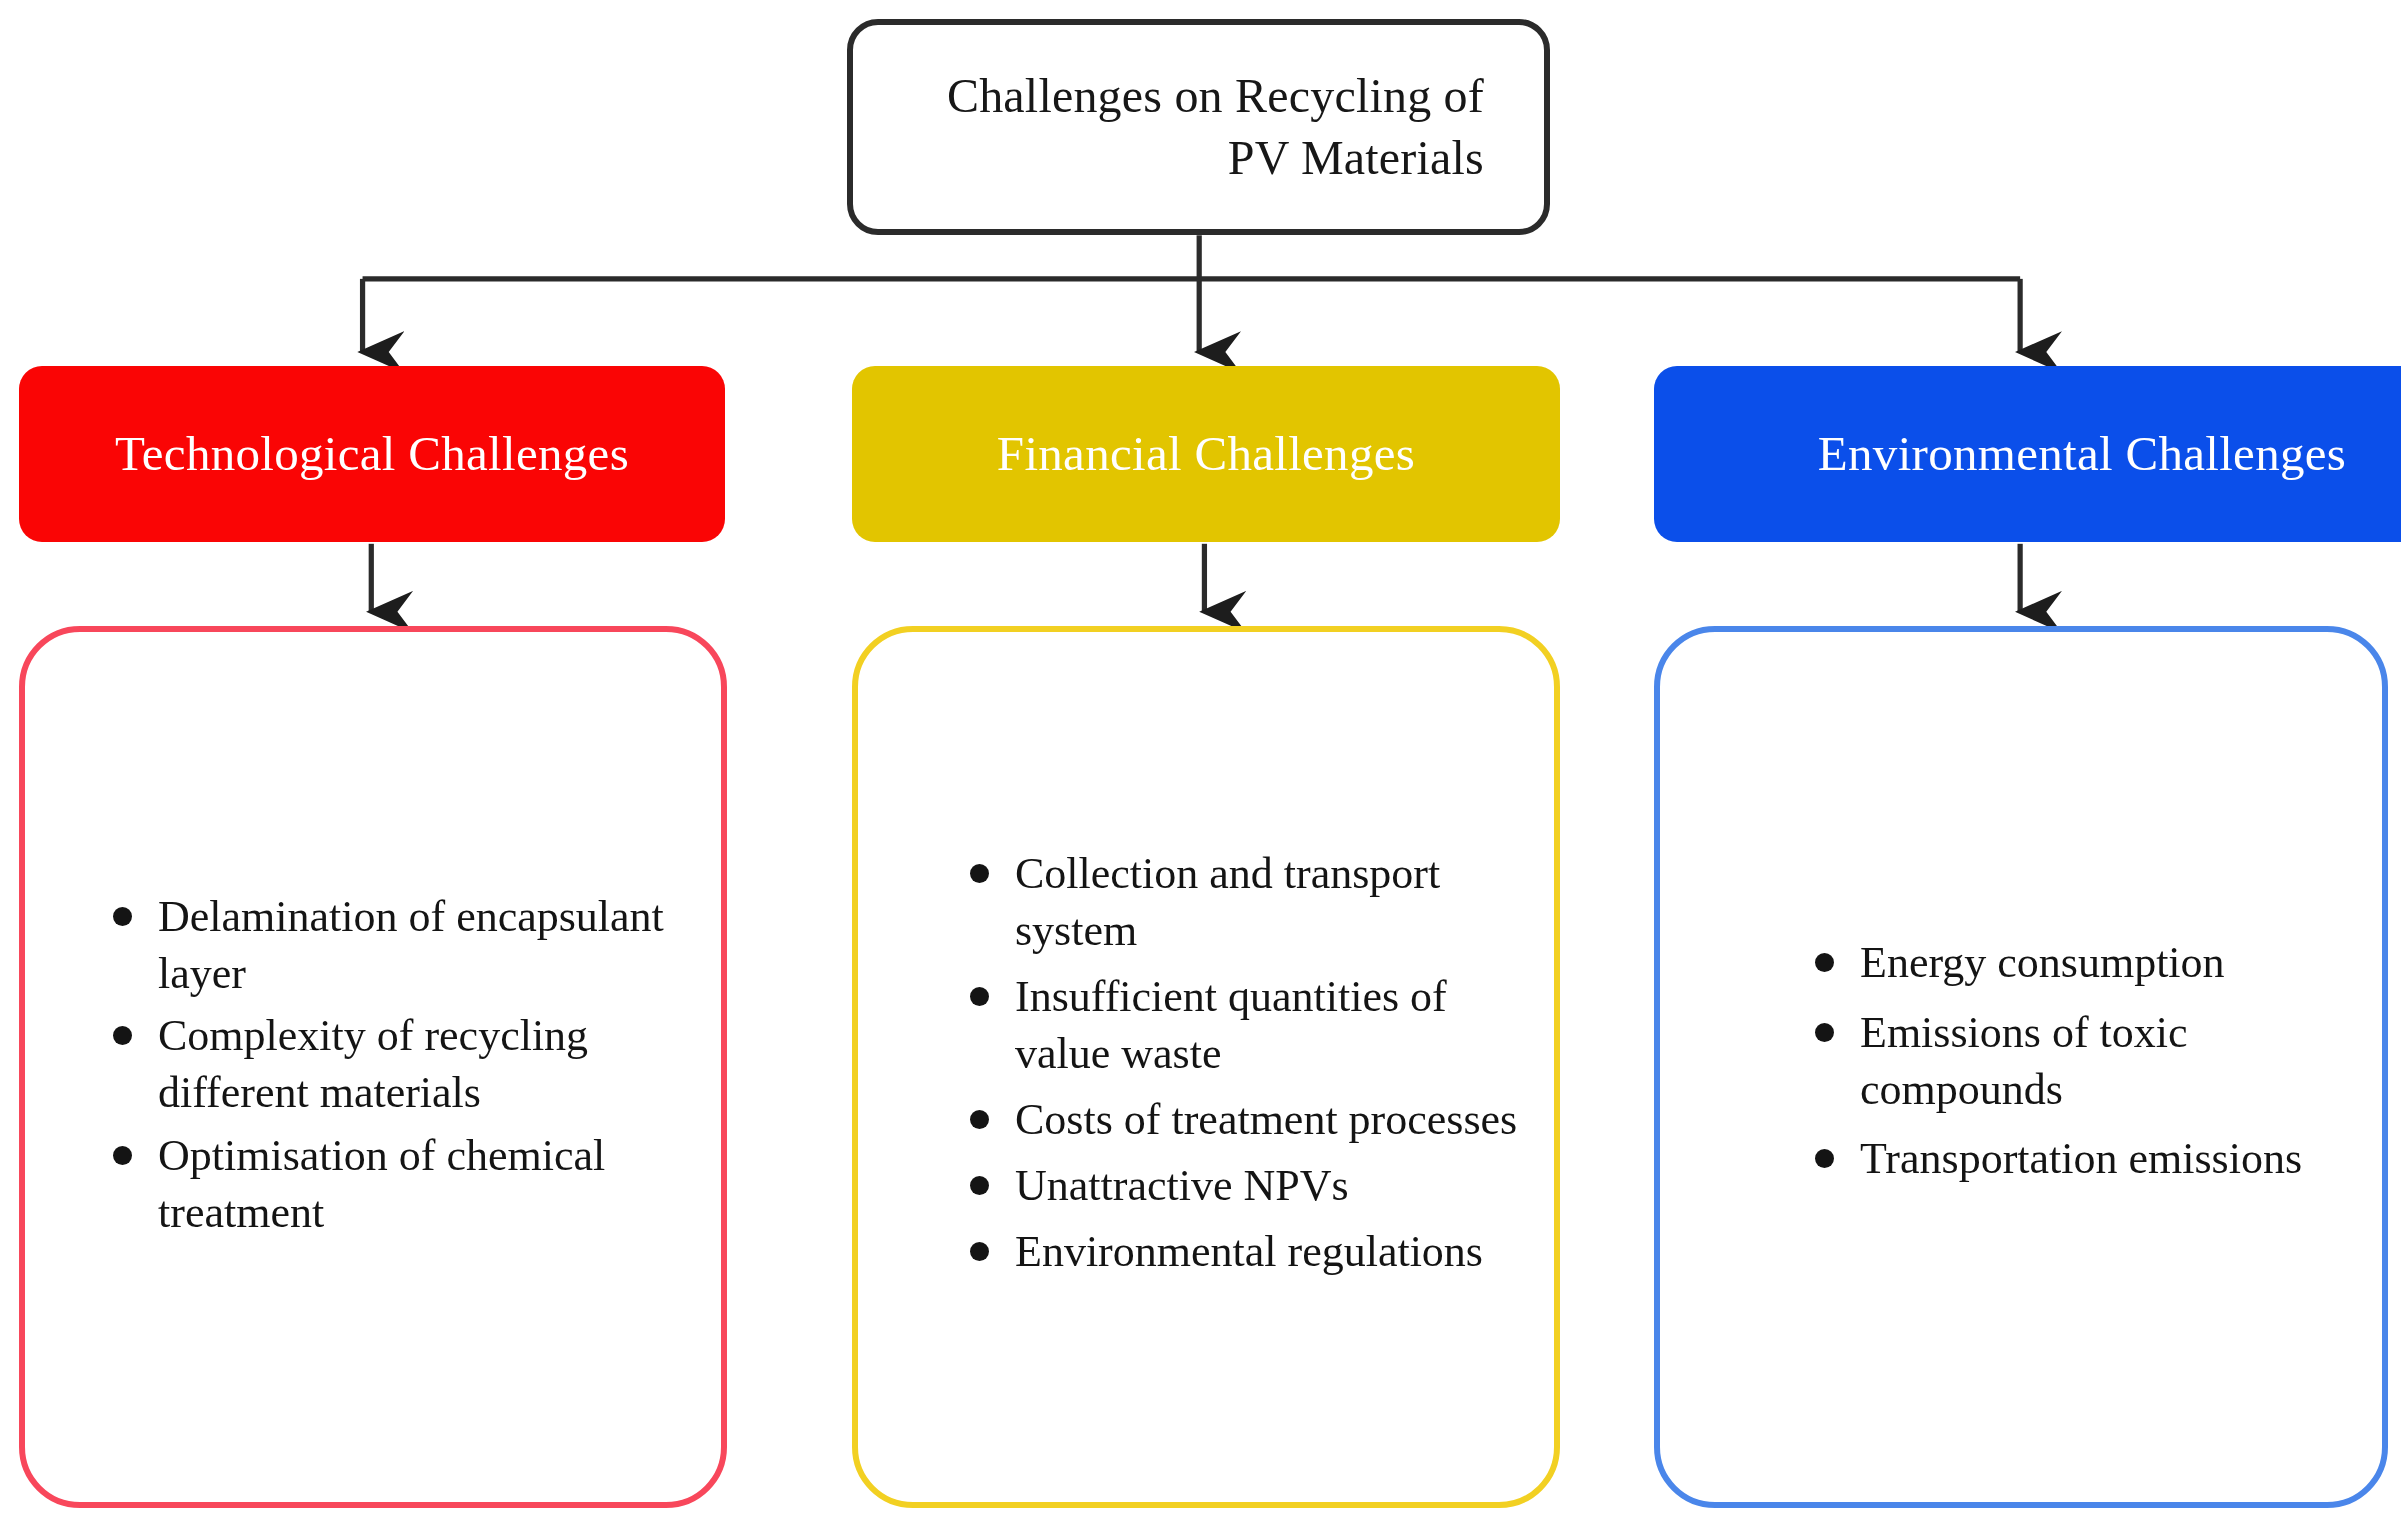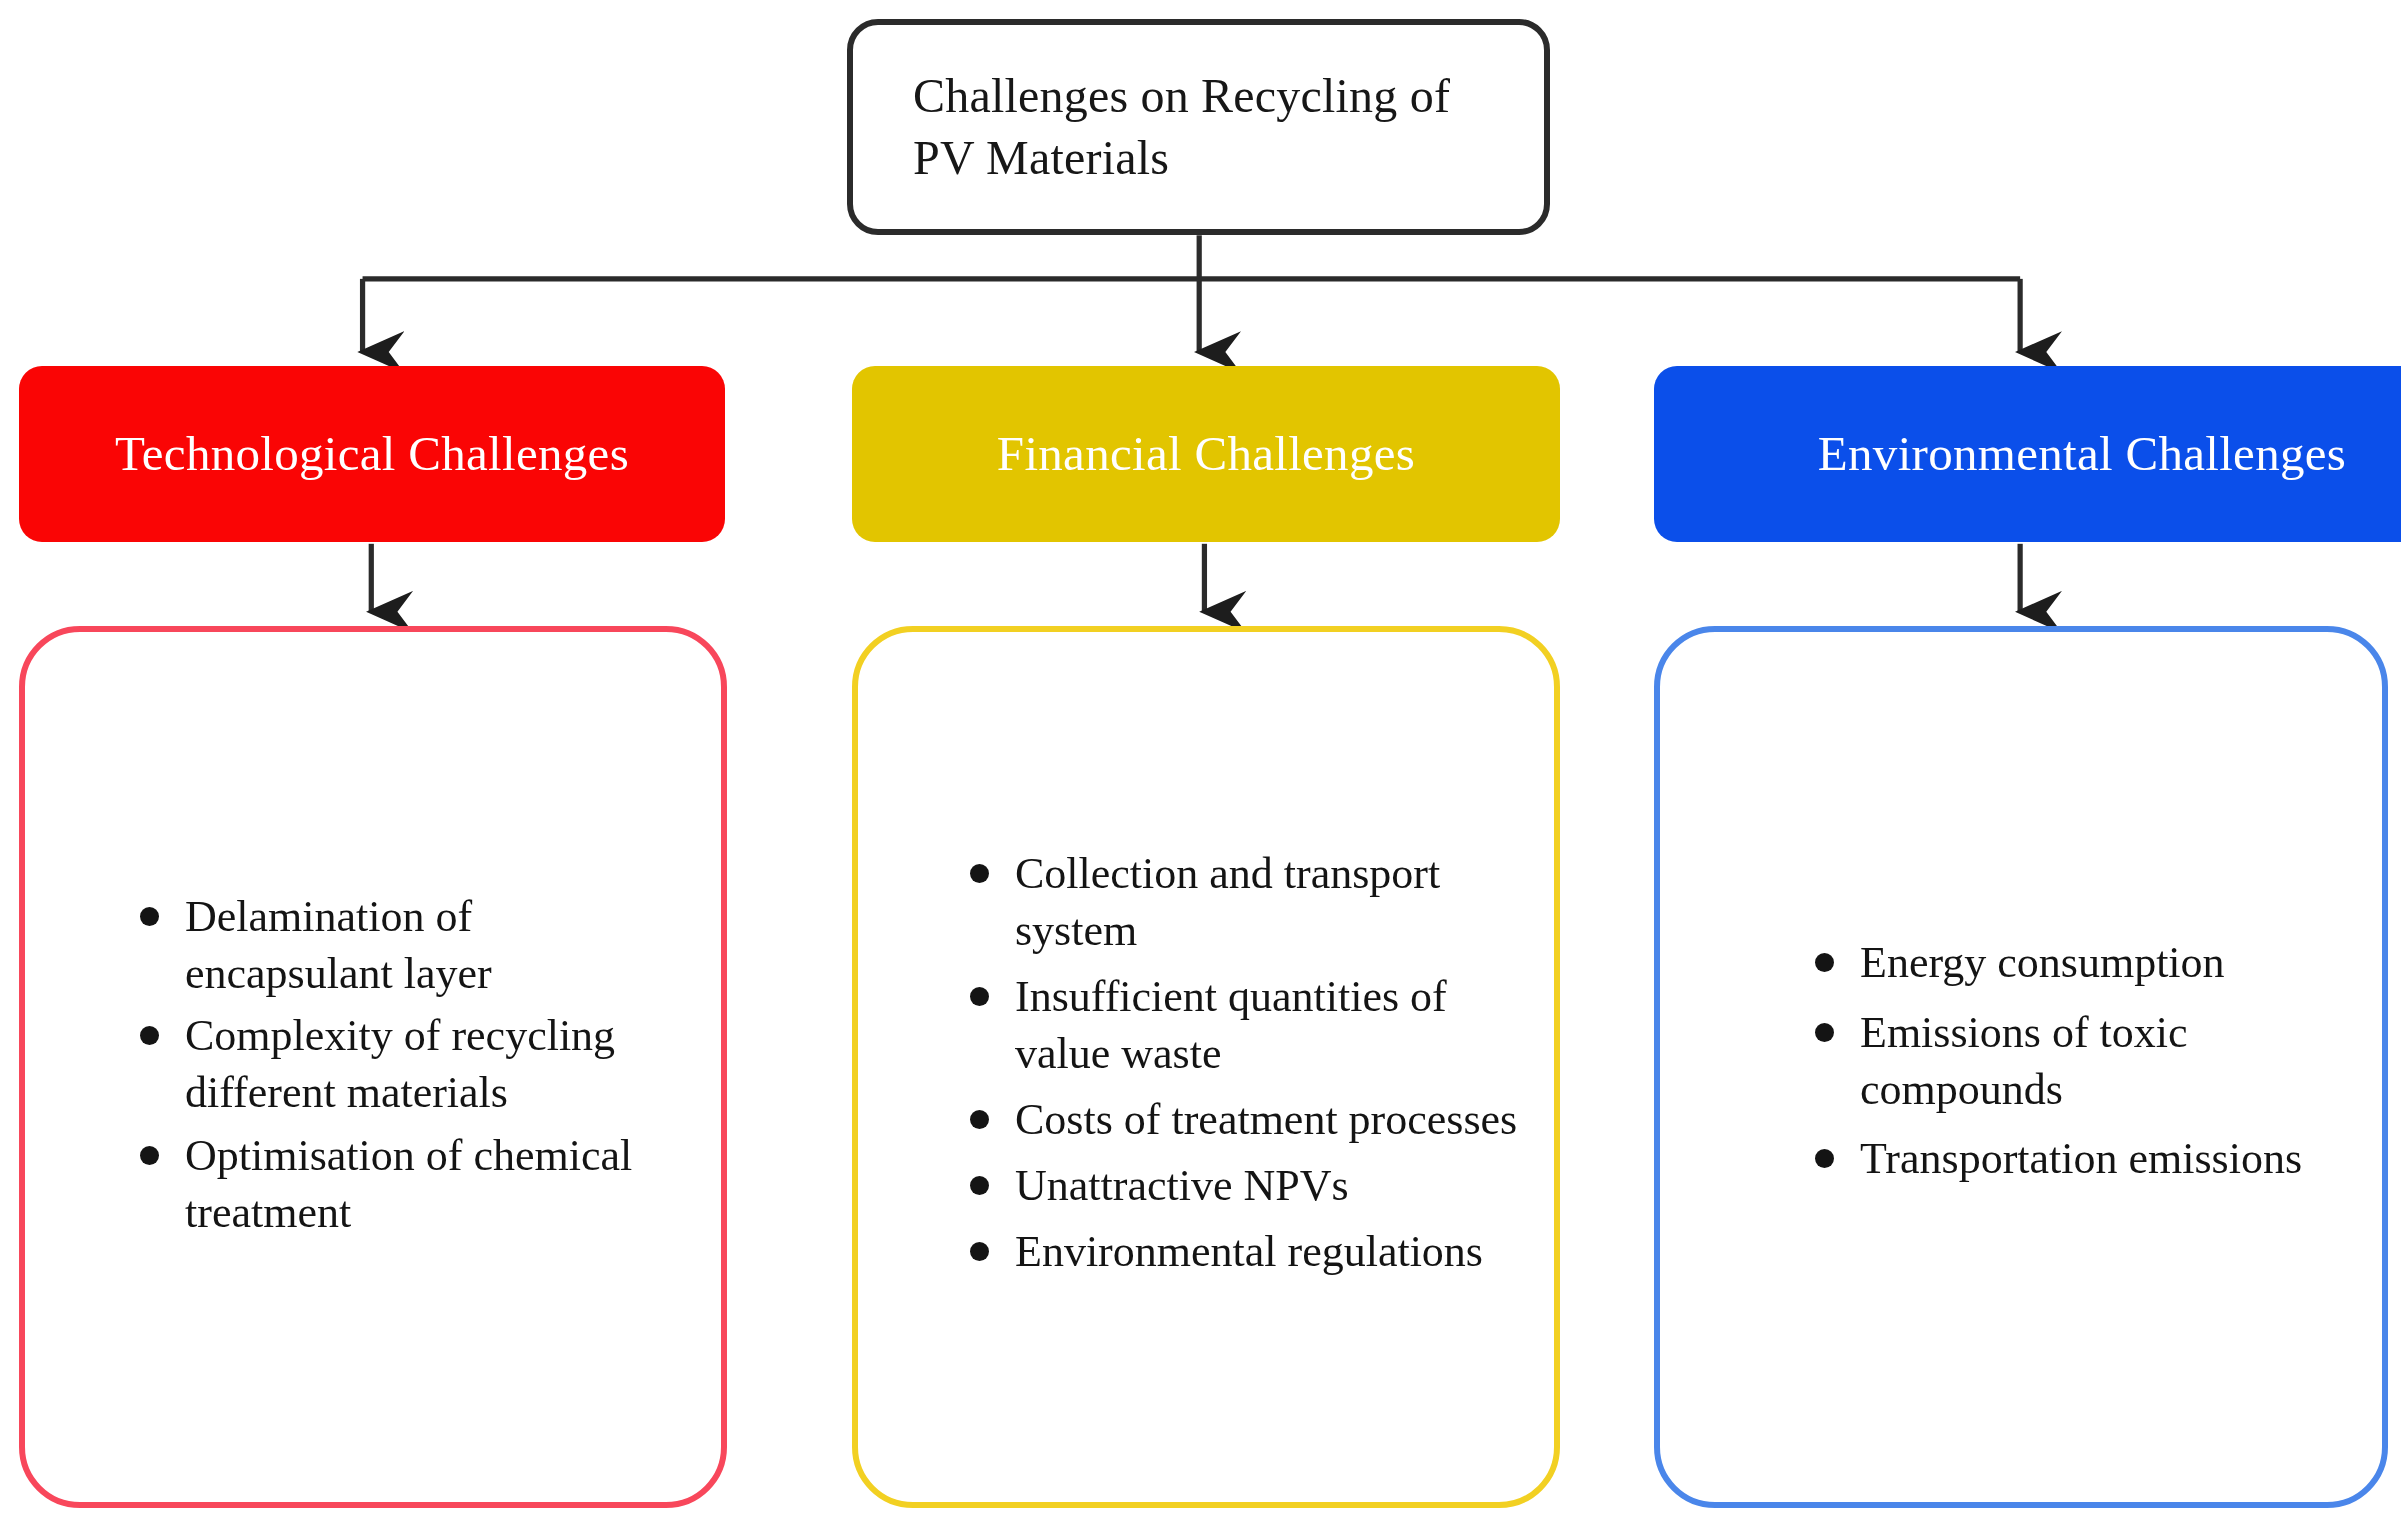--- a/index.html
+++ b/index.html
@@ -26,21 +26,21 @@
     top: 19px;
     width: 703px;
     height: 216px;
     box-sizing: border-box;
     border: 6.1px solid #2b2b2b;
     border-radius: 31px;
     background: #ffffff;
     display: flex;
     align-items: center;
     justify-content: center;
-    text-align: left;
+    text-align: right;
     padding: 0 60px;
   }
   .root-box .root-title {
     font-size: 48px;
     line-height: 1.30;
     color: #171717;
     letter-spacing: 0.2px;
   }
 
   
@@ -114,21 +114,21 @@
     height: 19px;
     border-radius: 50%;
     background: #141414;
     margin-top: 19px;
     margin-right: 26px;
   }
   .bullet-list li .txt {
     flex: 1 1 auto;
   }
   
-  .list-tech .bullet-list { padding: 0 35px 0 115px; }
+  .list-tech .bullet-list { padding: 0 35px 0 88px; }
   .list-fin  .bullet-list { padding: 0 15.7px 0 112px; }
   .list-env  .bullet-list { padding: 0 35px 0 155px; }
   .list-fin .bullet-list li { margin-bottom: 8.7px; }
   .list-env .bullet-list li { margin-bottom: 12.2px; }
 </style>
 </head>
 <body>
 
 <div id="diagram">
 

